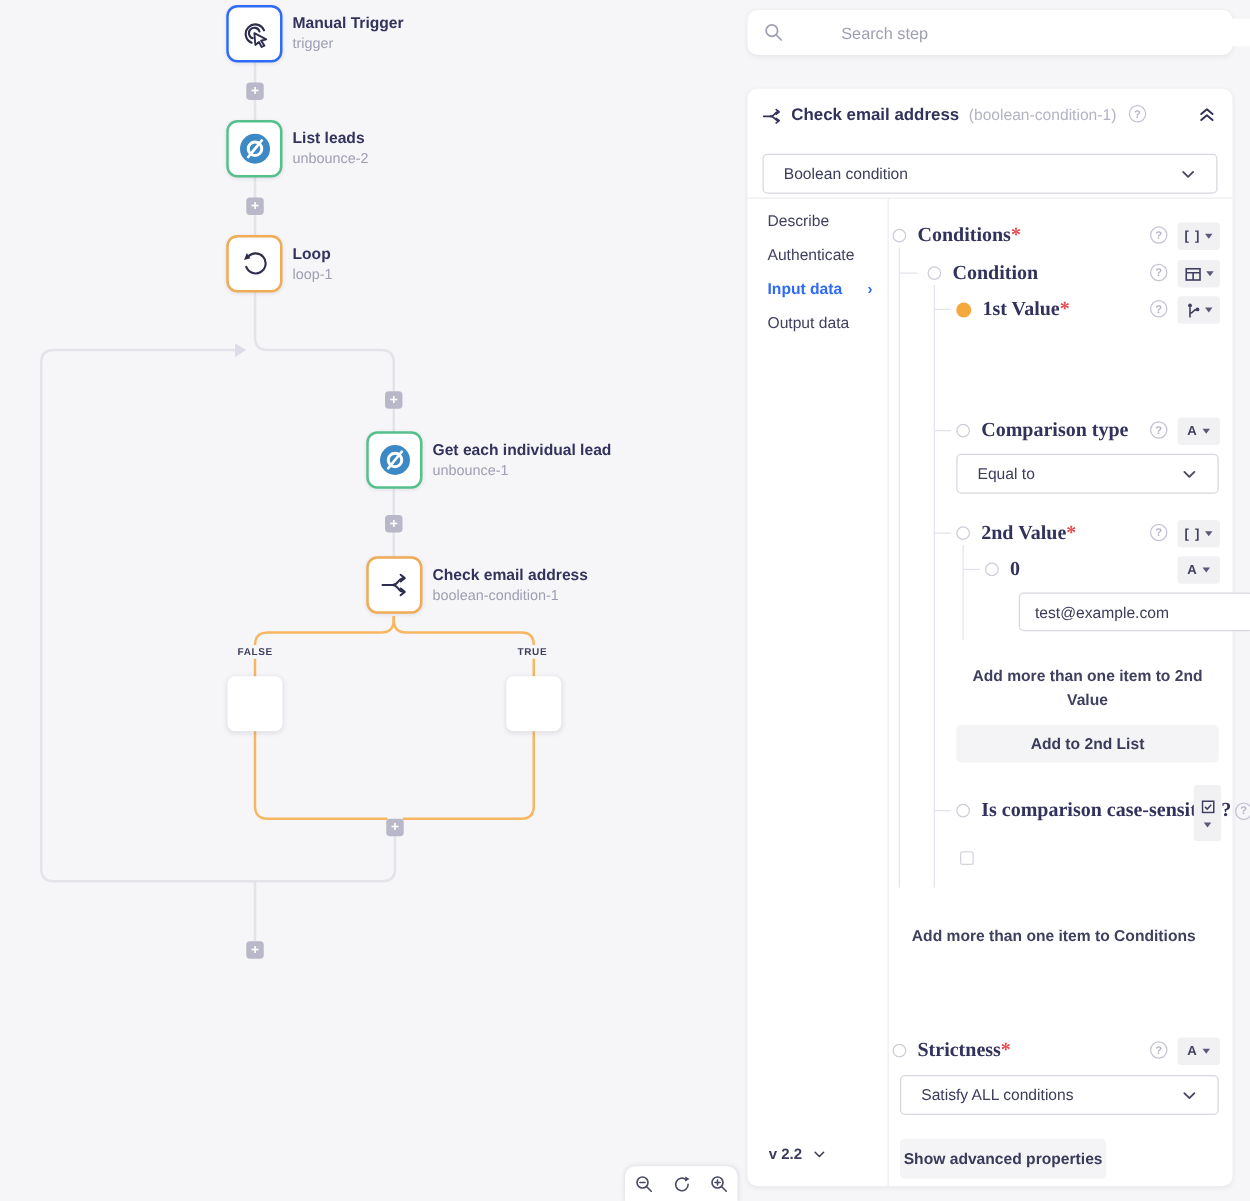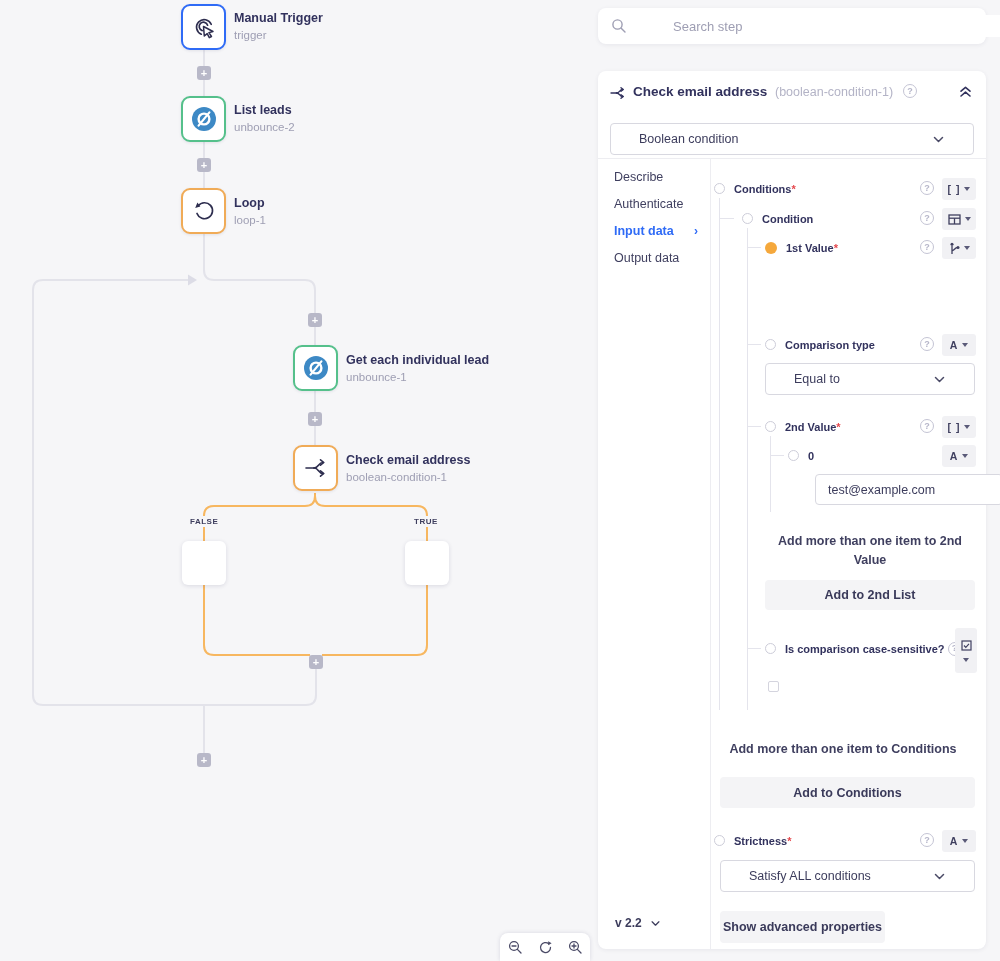--- a/index.html
+++ b/index.html
@@ -35,32 +35,32 @@
   #search-card input::placeholder { color:#9e9eb3; }
   #panel-card { left:598px; top:71px; width:388px; height:878px; }
 
   .ptitle { font-size:13.5px; font-weight:700; color:#32325d; }
   .pid { font-size:12.5px; color:#b3b3c6; font-weight:400; }
   .help { width:14px; height:14px; border:1.4px solid #c4c4d4; border-radius:50%; color:#b5b5c9;
     display:inline-flex; align-items:center; justify-content:center; flex:none; }
   .help::before { content:"?"; font-size:9px; font-weight:700; line-height:1; }
 
   .select { position:absolute; border:1px solid #d8d8e0; border-radius:4px; background:#fff;
-    display:flex; align-items:center; font-size:12.5px; color:#3c3c5c; padding:0 28px; cursor:pointer; }
+    display:flex; align-items:center; font-size:12.5px; color:#3c3c5c; padding:0 16px; cursor:pointer; }
   .select .sv { flex:1; white-space:nowrap; overflow:hidden; }
 
   .divh { position:absolute; background:#ededf1; height:1px; }
   .divv { position:absolute; background:#ededf1; width:1px; }
 
   .tab { position:absolute; left:16px; font-size:12.5px; color:#3f3f5f; cursor:pointer; white-space:nowrap; }
   .tab.active { color:#2f6bf6; font-weight:700; }
   .tab-arrow { position:absolute; left:96px; color:#2f6bf6; font-weight:700; font-size:12px; }
 
   .frow { position:absolute; display:flex; align-items:center; gap:9px; height:21px; }
-  .flabel { font-size:11px; font-weight:700; color:#32325d; white-space:nowrap; }
+  .flabel { font-size:16px; font-weight:700; color:#32325d; white-space:nowrap;font-family:Liberation Serif, serif; }
   .req { color:#e5484d; font-weight:700; }
   .radio { width:11px; height:11px; border:1.5px solid #cdcdd9; border-radius:50%; background:#fff; flex:none; cursor:pointer; }
   .dot-filled { width:12px; height:12px; border-radius:50%; background:#f5a83c; flex:none; }
   .tline { position:absolute; width:1px; background:#e4e4ec; }
   .elbow { position:absolute; height:1px; background:#e4e4ec; }
 
   .typesel { position:absolute; width:34px; height:22px; background:#f1f1f4; border-radius:3px;
     display:flex; align-items:center; justify-content:center; gap:4px; cursor:pointer; }
   .typesel .tg { font-size:10.5px; font-weight:700; color:#3f3f5f; letter-spacing:1px; }
   .tri { width:0; height:0; border-left:3.5px solid transparent; border-right:3.5px solid transparent;
@@ -347,21 +347,20 @@
   <div class="typesel" style="left:357px;top:557px;width:22px;height:45px;flex-direction:column;gap:7px">
     <svg width="11" height="11" viewBox="0 0 11 11">
         <rect x="1" y="1" width="9" height="9" fill="none" stroke="#3f3f5f" stroke-width="1.2"></rect>
         <polyline points="3,5.5 4.8,7.3 8,3.8" fill="none" stroke="#3f3f5f" stroke-width="1.2"></polyline>
       </svg>
     <span class="tri"></span>
   </div>
   <span class="checkbox" style="left:170px;top:610px"></span>
 
   <div class="hint" style="left:110px;top:669px;width:270px">Add more than one item to Conditions</div>
-  <div class="gbtn" style="left:122px;top:706px;width:255px;height:31px">Add to Conditions</div>
 
   <div class="frow" style="left:116px;top:759px">
     <span class="radio"></span>
     <span class="flabel"><span>Strictness</span><span class="req">*</span></span>
   </div>
   <span class="abs help" style="left:322px;top:762px"></span>
   <div class="typesel" style="left:344px;top:759px">
     <span class="tg">A</span>
       <span class="tri"></span>
   </div>

